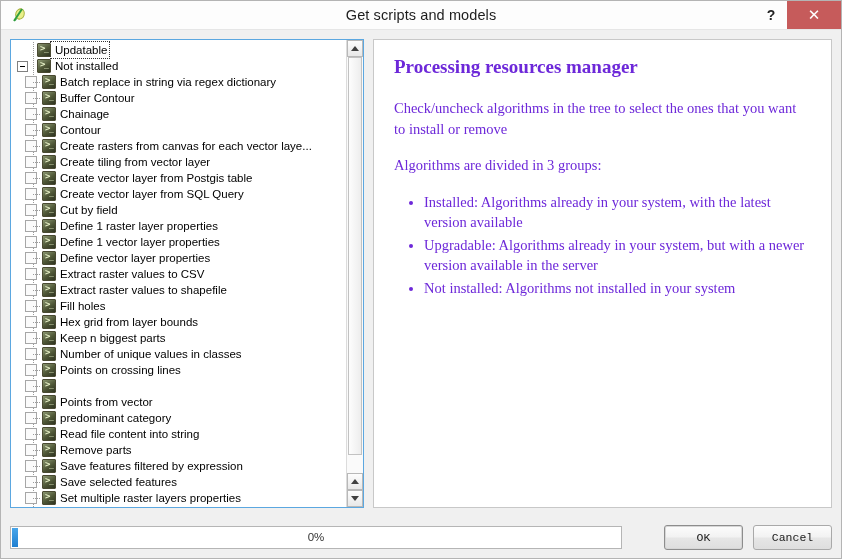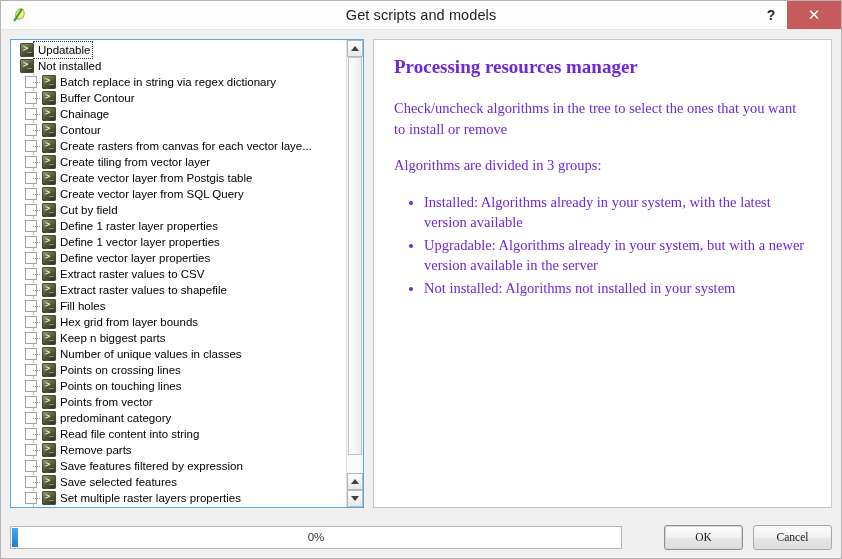--- a/index.html
+++ b/index.html
@@ -160,21 +160,21 @@
   .tree-label {
     padding-left: 4px;
     line-height: 16px;
     font-size: 11.5px;
   }
   .tree-label.focused {
     outline: 1px dotted #333;
     outline-offset: 0px;
     padding-right: 2px;
   }
-  .row-group { padding-left: 0; }
+  .row-group { padding-left: 17px; }
   .row-child { padding-left: 14px; }
 
   
   #tree-rail {
     position: absolute;
     left: 22px;
     top: 2px;
     bottom: 0;
     width: 1px;
     background-image: linear-gradient(to bottom, #9a9a9a 1px, transparent 1px);
@@ -303,21 +303,21 @@
     height: 25px;
     background: linear-gradient(to bottom, #fcfcfc 0%, #f2f2f2 48%, #e6e6e6 52%, #dedede 100%);
     border: 1px solid #a9a9a9;
     border-radius: 3px;
     font-size: 11.5px;
     color: #1a1a1a;
     display: flex;
     align-items: center;
     justify-content: center;
     cursor: default;
-    font-family: Liberation Serif, serif;
+    font-family: Liberation Mono, monospace;
   }
   .dlg-btn.default { border-color: #8d8d8d; box-shadow: 0 0 0 1px #d6d6d6 inset; }
   #ok-btn { margin-left: 32px; }
 </style>
 </head>
 <body>
 
 <div id="window">
 
   <div id="titlebar">
@@ -486,21 +486,20 @@
               <div class="tcheck"></div>
               <div style="width: 5px; flex: 0 0 5px;"></div>
               <div class="script-icon"></div>
               <span class="tree-label">Points on crossing lines</span>
             </div>
             <div class="tree-row row-child">
               <div class="row-tick"></div>
               <div class="tcheck"></div>
               <div style="width: 5px; flex: 0 0 5px;"></div>
               <div class="script-icon"></div>
-              <span class="tree-label">Points on touching lines</span>
             </div>
             <div class="tree-row row-child">
               <div class="row-tick"></div>
               <div class="tcheck"></div>
               <div style="width: 5px; flex: 0 0 5px;"></div>
               <div class="script-icon"></div>
               <span class="tree-label">Points from vector</span>
             </div>
             <div class="tree-row row-child">
               <div class="row-tick"></div>

